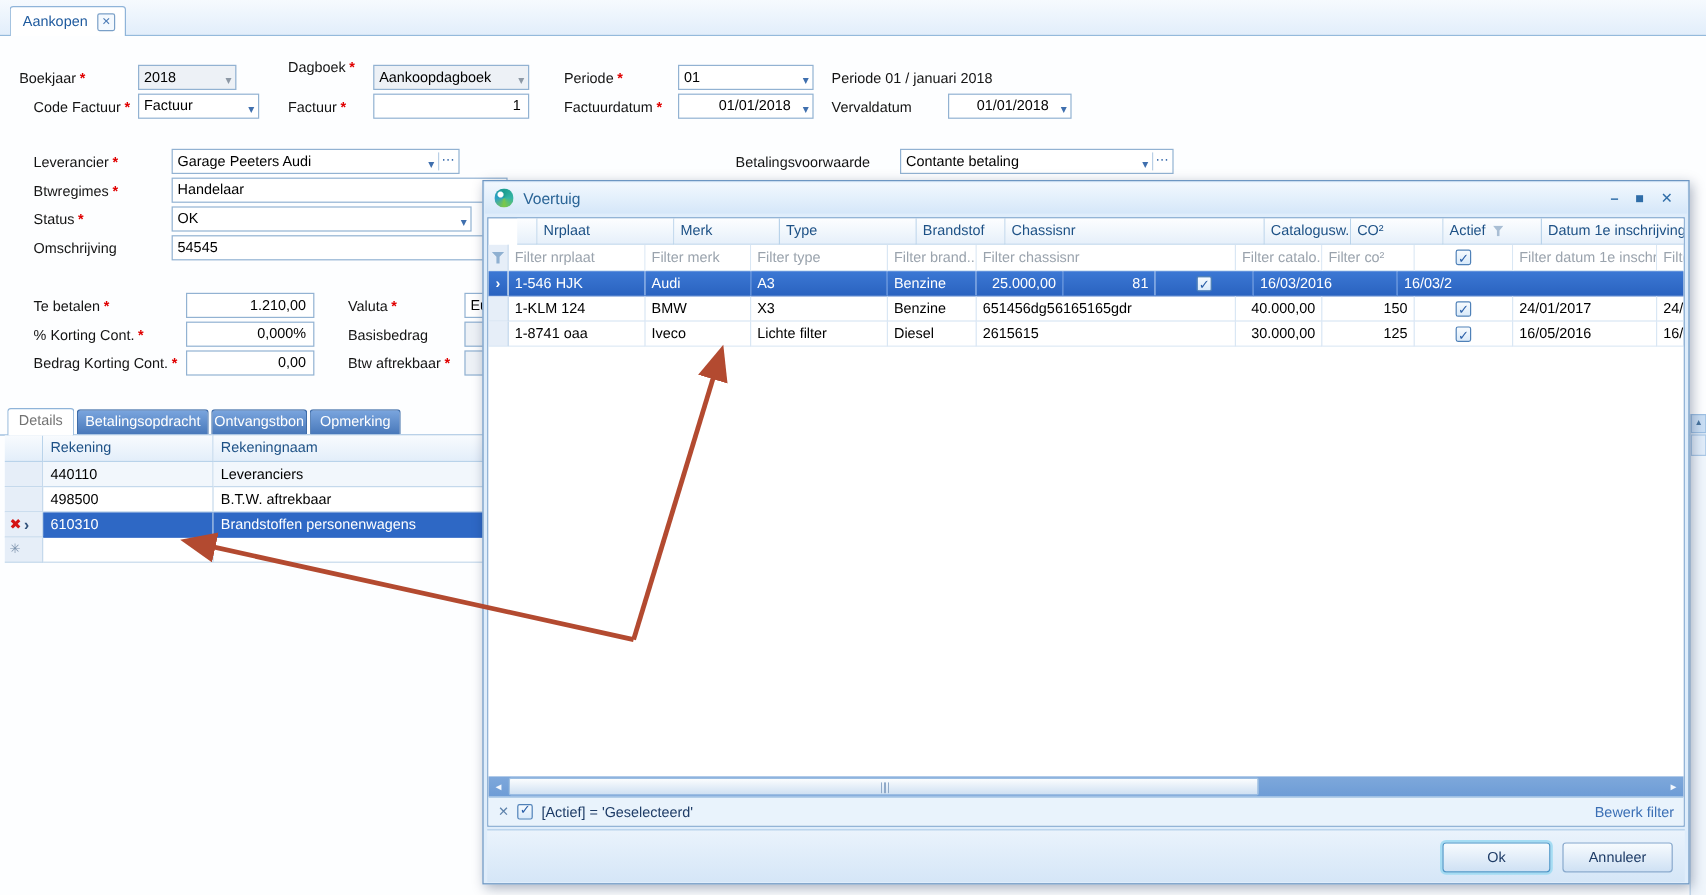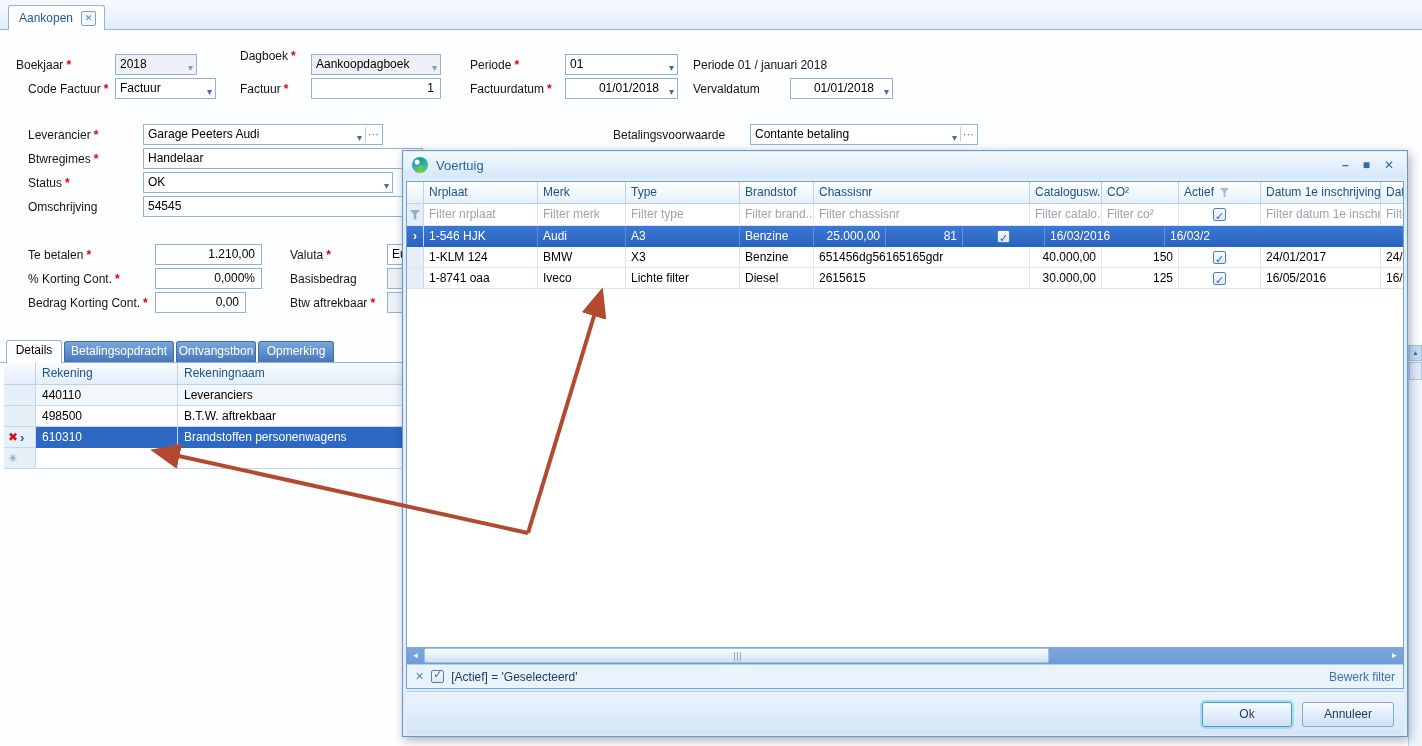--- a/index.html
+++ b/index.html
@@ -30,21 +30,21 @@
   .dd.gray { color:#8d98a5; }
   .more { position:absolute; right:2px; top:2px; width:15px; height:15px; border-left:1px solid #b9cfe6;
           color:#3f6fae; font-size:11px; line-height:14px; text-align:center; letter-spacing:-1px; }
   .fld.datefld .val { position:absolute; right:18px; }
   .static-note { position:absolute; font-size:12px; color:#141414; white-space:nowrap; }
 
   
   .dtab { position:absolute; height:21px; top:341px; border:1px solid #3e6ca8; border-bottom:none;
           border-radius:3px 3px 0 0; background:linear-gradient(#7aa5de,#4878ba);
           color:#fff; font-size:12px; text-align:center; line-height:19px; }
-  .dtab.active { top:340px; height:23px; background:#fff; color:#000000; border-color:#8fb4d9; z-index:2; }
+  .dtab.active { top:340px; height:23px; background:#fff; color:#737373; border-color:#8fb4d9; z-index:2; }
   .dtab-line { position:absolute; left:0; top:362px; width:1422px; height:1px; background:#8fb4d9; }
 
   
   .dgrid { position:absolute; left:4px; top:363px; width:1400px; background:#fff; font-size:12px; }
   .dgrid .row { display:flex; height:21px; line-height:20px; }
   .dgrid .hrow { height:22px; line-height:21px; }
   .dgrid .gut { width:32px; background:#e6eef8; border-right:1px solid #c5d9ec; border-bottom:1px solid #c5d9ec;
                 display:flex; align-items:center; justify-content:flex-start; gap:2px; padding-left:4px; }
   .dgrid .cell { padding-left:6px; border-right:1px solid #c5d9ec; border-bottom:1px solid #c5d9ec;
                  overflow:hidden; white-space:nowrap; }
@@ -74,21 +74,21 @@
               background:radial-gradient(circle at 32% 32%, #ffffff 0 2px, transparent 3px),
                          conic-gradient(#1d9e8f, #35b5a5, #7ec845, #2aa0c8, #1d9e8f); }
   .dlg-title { font-size:13px; color:#2a6496; flex:1; }
   .winbtns { display:flex; gap:14px; padding-right:4px; }
   .winbtn { color:#2f6da8; font-size:12px; font-weight:bold; line-height:14px; }
 
   
   .vgrid { position:absolute; left:3px; right:3px; top:30px; height:508px; background:#fff;
            border:1px solid #7aa2cd; display:flex; flex-direction:column; font-size:12px; overflow:hidden; }
   .vgrid .vrow { display:flex; height:21px; line-height:20px; flex:0 0 auto; }
-  .vgrid .vhead { height:22px; line-height:21px; }
+  .vgrid .vhead { height:22px; line-height:21px;margin-left:24px; }
   .vgrid .vfilter { height:22px; line-height:21px; }
   .vcell { padding:0 5px; overflow:hidden; white-space:nowrap; border-right:1px solid #d9e7f4;
            border-bottom:1px solid #d9e7f4; }
   .vgut { flex:0 0 17px; padding:0; background:#e6eef8; border-right:1px solid #c5d9ec;
           border-bottom:1px solid #d9e7f4; display:flex; align-items:center; justify-content:center; }
   .c1{flex:0 0 114px;} .c2{flex:0 0 88px;} .c3{flex:0 0 114px;} .c4{flex:0 0 74px;}
   .c5{flex:0 0 216px;} .c6{flex:0 0 72px;} .c7{flex:0 0 77px;} .c8{flex:0 0 82px;}
   .c9{flex:0 0 120px;} .c10{flex:1 1 auto; border-right:none;}
   .vhead .vcell { color:#1d5186; background:linear-gradient(#fdfeff,#e6f0fa); border-color:#b9d3ea;
                   display:flex; align-items:center; }
@@ -222,21 +222,21 @@
   <div class="lbl" style="left:28px;top:272px"><span>% Korting Cont.</span><span class="req">*</span></div>
   <div class="fld num" style="left:155px;top:268px;width:107px">
     <span class="val">0,000%</span>
   </div>
   <div class="lbl" style="left:290px;top:272px"><span>Basisbedrag</span></div>
   <div class="fld disabled" style="left:387px;top:268px;width:95px">
     <span class="val"></span>
   </div>
 
   <div class="lbl" style="left:28px;top:296px"><span>Bedrag Korting Cont.</span><span class="req">*</span></div>
-  <div class="fld num" style="left:155px;top:292px;width:91px">
+  <div class="fld num" style="left:155px;top:292px;width:107px">
     <span class="val">0,00</span>
   </div>
   <div class="lbl" style="left:290px;top:296px"><span>Btw aftrekbaar</span><span class="req">*</span></div>
   <div class="fld disabled" style="left:387px;top:292px;width:95px">
     <span class="val"></span>
   </div>
 
   <div class="dtab active" style="left:6px;width:56px">Details</div>
   <div class="dtab" style="left:64px;width:110px">Betalingsopdracht</div>
   <div class="dtab" style="left:176px;width:80px">Ontvangstbon</div>

